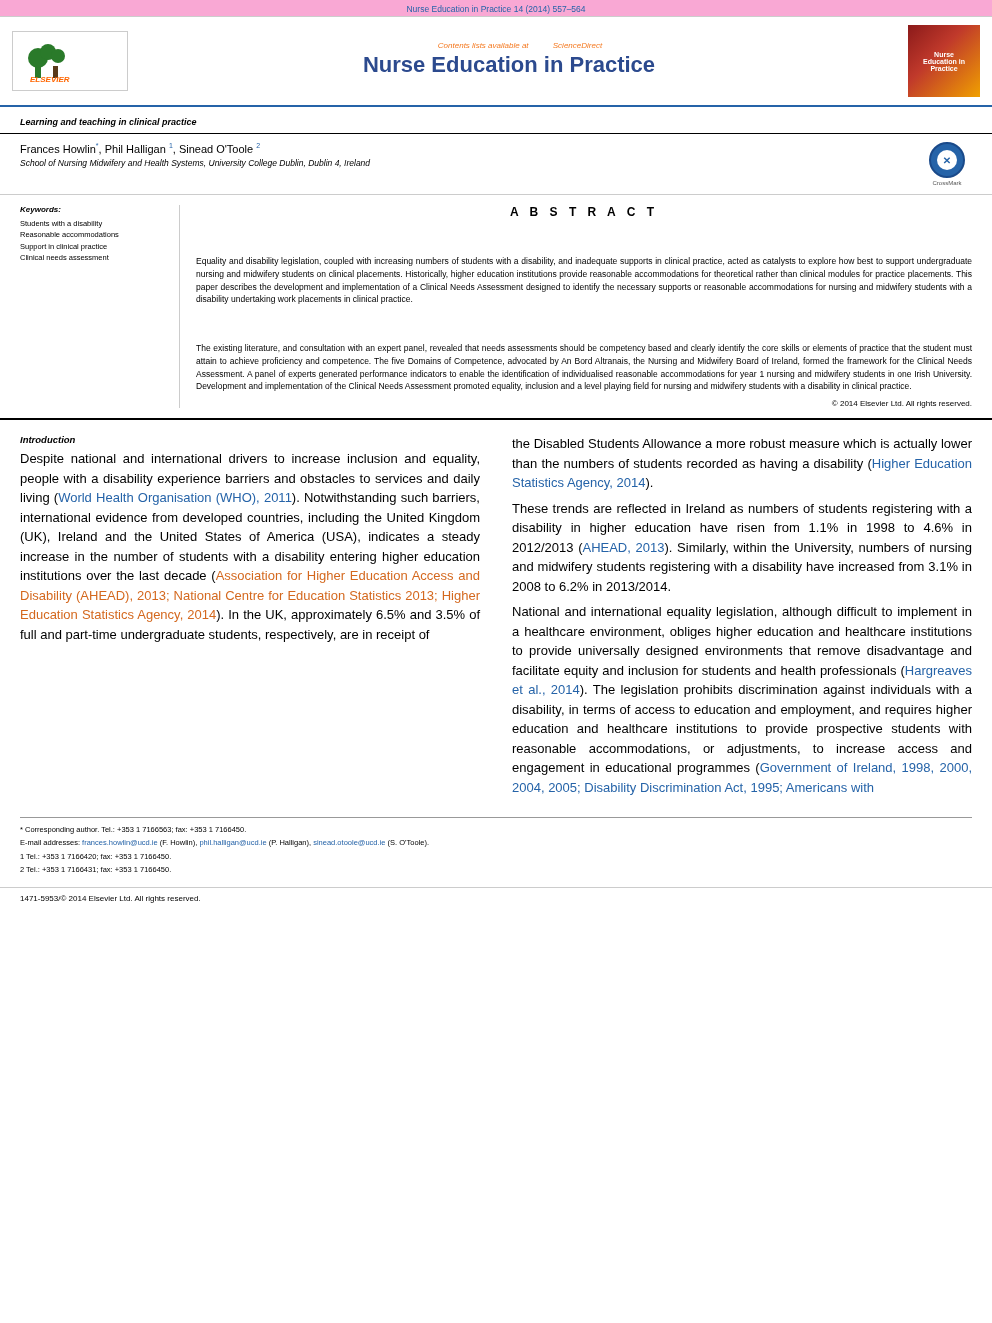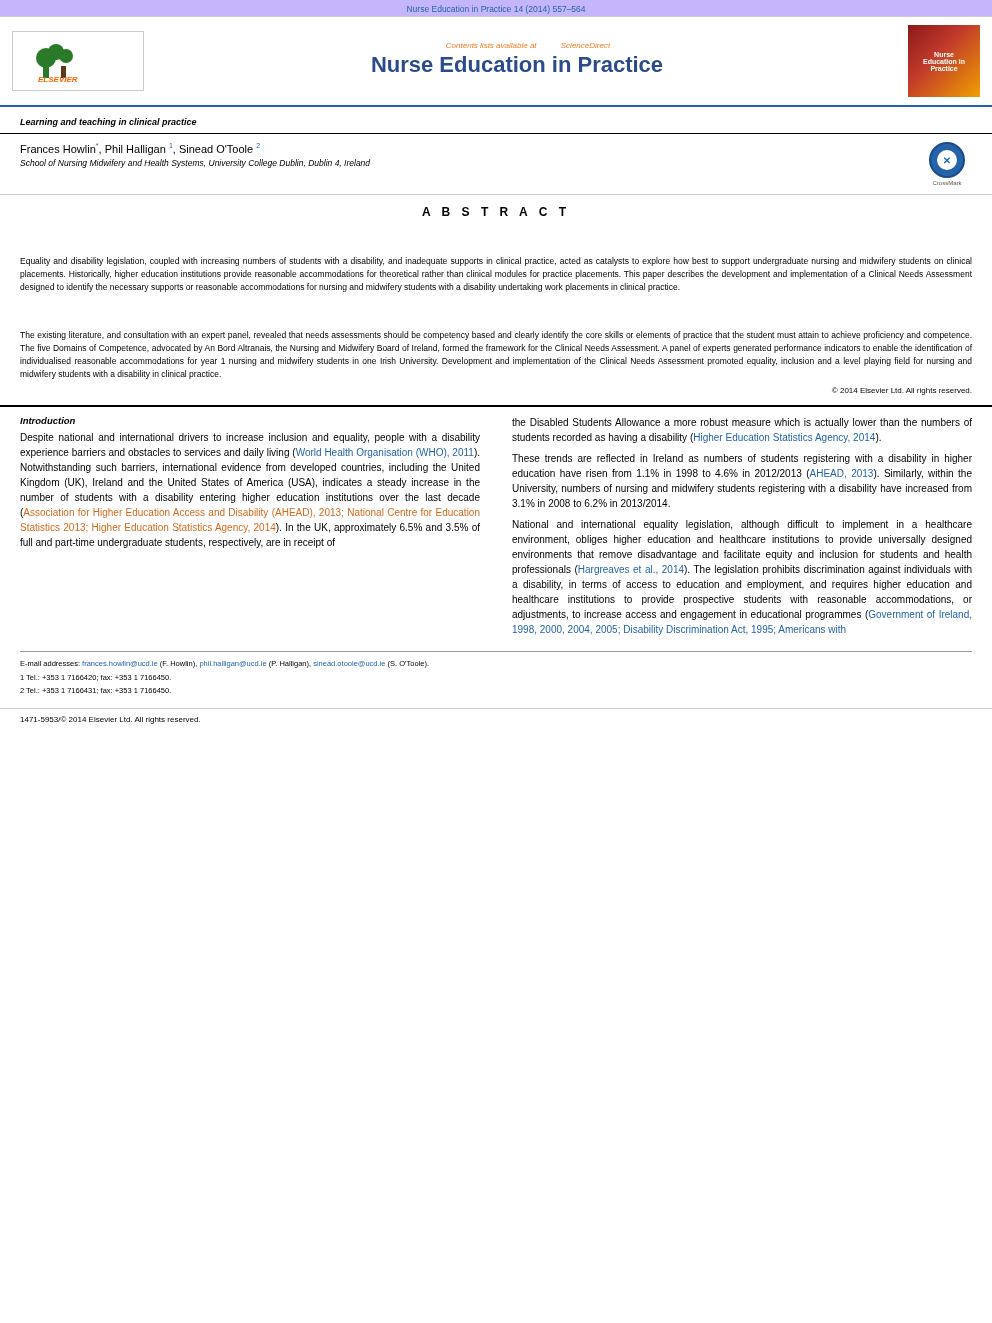--- a/index.html
+++ b/index.html
@@ -7,37 +7,37 @@
       font-family: Arial, Helvetica, sans-serif;
       font-size: 10px;
       background: #fff;
       color: #000;
       width: 992px;
       min-height: 1323px;
     }
 
     
     .top-bar {
-      background: #c4b5fd;
+      background: #f9a8d4;
       text-align: center;
       padding: 4px 0 2px 0;
       font-size: 8.5px;
       color: #2563a8;
       border-bottom: 1px solid #ccc;
     }
 
     
     .journal-header {
       display: flex;
       align-items: center;
       padding: 8px 12px;
       border-bottom: 2px solid #2563a8;
     }
     .journal-header .left-logo {
-      width: 132px;
+      width: 116px;
       flex-shrink: 0;
       border-radius: 28px;
     }
     .elsevier-box {
       background: #fff;
       border: 1px solid #ccc;
       text-align: center;
       padding: 4px;
     }
     .journal-header .center-info {
@@ -215,39 +215,39 @@
     }
     .copyright-line {
       font-size: 8px;
       text-align: right;
       color: #000;
       margin-top: 4px;
     }
 
     
     .main-content {
-      padding: 8px 20px;
+      padding: 14px 20px;
       display: flex;
       gap: 32px;
     }
     .main-col-left {
       flex: 1;
     }
     .main-col-right {
       flex: 1;
     }
     .section-heading {
       font-size: 9.5px;
       font-weight: bold;
       font-style: italic;
       color: #000;
       margin-bottom: 4px;
     }
     .body-text {
-      font-size: 10px;
+      font-size: 13px;
       color: #000;
       line-height: 1.5;
       text-align: justify;
       margin-bottom: 6px;
     }
     .link-blue {
       color: #2563a8;
       text-decoration: none;
     }
     .link-orange {
@@ -338,20 +338,29 @@
     <div class="crossmark-circle">
       <div class="crossmark-inner">
         <span class="crossmark-x">✕</span>
       </div>
     </div>
     <div class="crossmark-label">CrossMark</div>
   </div>
 </div>
 
 <div class="abstract-section">
+  <div class="keywords-col">
+    <div class="keywords-title">Keywords:</div>
+    <div class="keywords-list">
+      <div>Students with a disability</div>
+      <div>Reasonable accommodations</div>
+      <div>Support in clinical practice</div>
+      <div>Clinical needs assessment</div>
+    </div>
+  </div>
   <div class="abstract-col">
     <div class="abstract-heading">A B S T R A C T</div>
     <div class="abstract-text">
       <p>Equality and disability legislation, coupled with increasing numbers of students with a disability, and inadequate supports in clinical practice, acted as catalysts to explore how best to support undergraduate nursing and midwifery students on clinical placements. Historically, higher education institutions provide reasonable accommodations for theoretical rather than clinical modules for practice placements. This paper describes the development and implementation of a Clinical Needs Assessment designed to identify the necessary supports or reasonable accommodations for nursing and midwifery students with a disability undertaking work placements in clinical practice.</p>
       <p>The existing literature, and consultation with an expert panel, revealed that needs assessments should be competency based and clearly identify the core skills or elements of practice that the student must attain to achieve proficiency and competence. The five Domains of Competence, advocated by An Bord Altranais, the Nursing and Midwifery Board of Ireland, formed the framework for the Clinical Needs Assessment. A panel of experts generated performance indicators to enable the identification of individualised reasonable accommodations for year 1 nursing and midwifery students in one Irish University. Development and implementation of the Clinical Needs Assessment promoted equality, inclusion and a level playing field for nursing and midwifery students with a disability in clinical practice.</p>
     </div>
     <div class="copyright-line">© 2014 Elsevier Ltd. All rights reserved.</div>
   </div>
 </div>
 
@@ -369,20 +378,23 @@
     <div class="body-text">
       These trends are reflected in Ireland as numbers of students registering with a disability in higher education have risen from 1.1% in 1998 to 4.6% in 2012/2013 (<span class="link-blue">AHEAD, 2013</span>). Similarly, within the University, numbers of nursing and midwifery students registering with a disability have increased from 3.1% in 2008 to 6.2% in 2013/2014.
     </div>
     <div class="body-text">
       National and international equality legislation, although difficult to implement in a healthcare environment, obliges higher education and healthcare institutions to provide universally designed environments that remove disadvantage and facilitate equity and inclusion for students and health professionals (<span class="link-blue">Hargreaves et al., 2014</span>). The legislation prohibits discrimination against individuals with a disability, in terms of access to education and employment, and requires higher education and healthcare institutions to provide prospective students with reasonable accommodations, or adjustments, to increase access and engagement in educational programmes (<span class="link-blue">Government of Ireland, 1998, 2000, 2004, 2005; Disability Discrimination Act, 1995; Americans with</span>
     </div>
   </div>
 </div>
 
 <div class="footnotes-section">
+  <div class="footnote-line">
+    <span>* Corresponding author. Tel.: +353 1 7166563; fax: +353 1 7166450.</span>
+  </div>
   <div class="footnote-line">
     <span>E-mail addresses: </span>
     <span class="link-blue">frances.howlin@ucd.ie</span>
     <span> (F. Howlin), </span>
     <span class="link-blue">phil.halligan@ucd.ie</span>
     <span> (P. Halligan), </span>
     <span class="link-blue">sinead.otoole@ucd.ie</span>
     <span> (S. O'Toole).</span>
   </div>
   <div class="footnote-line">1 Tel.: +353 1 7166420; fax: +353 1 7166450.</div>

